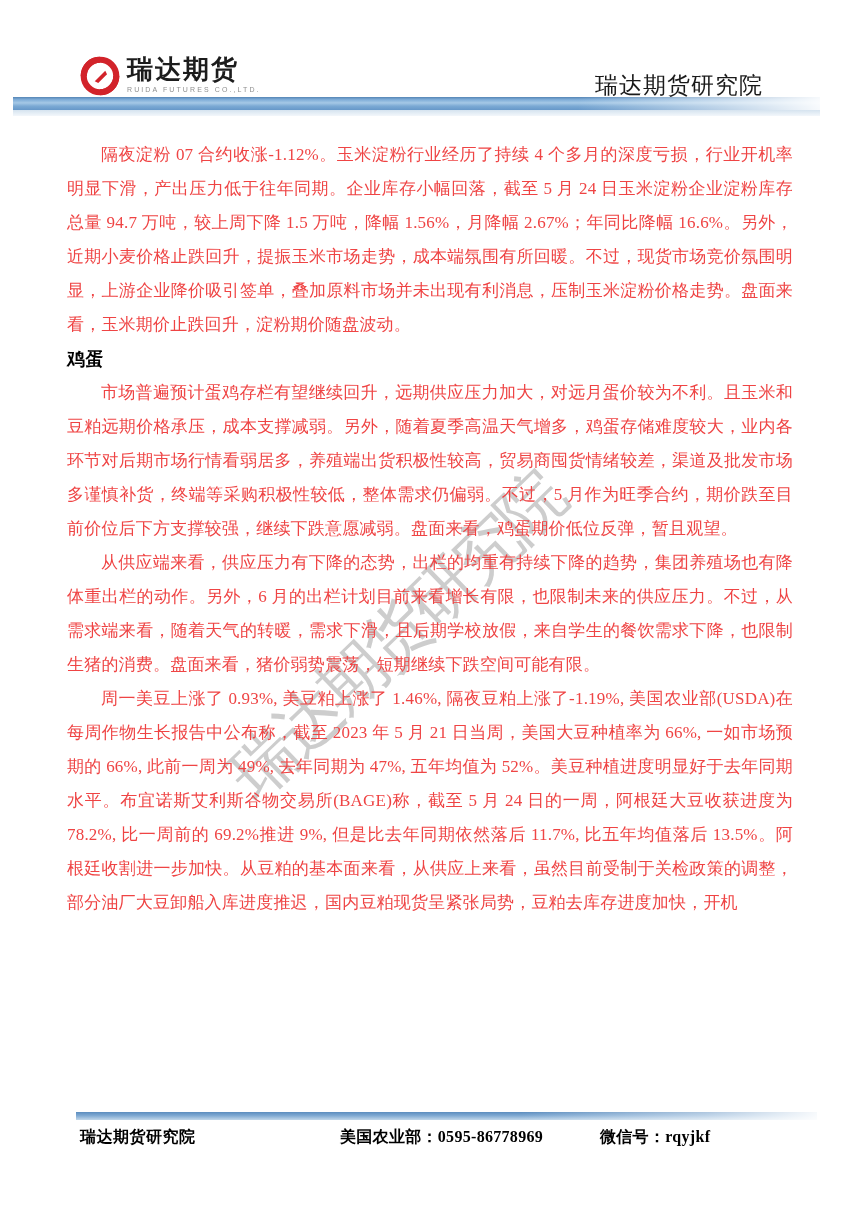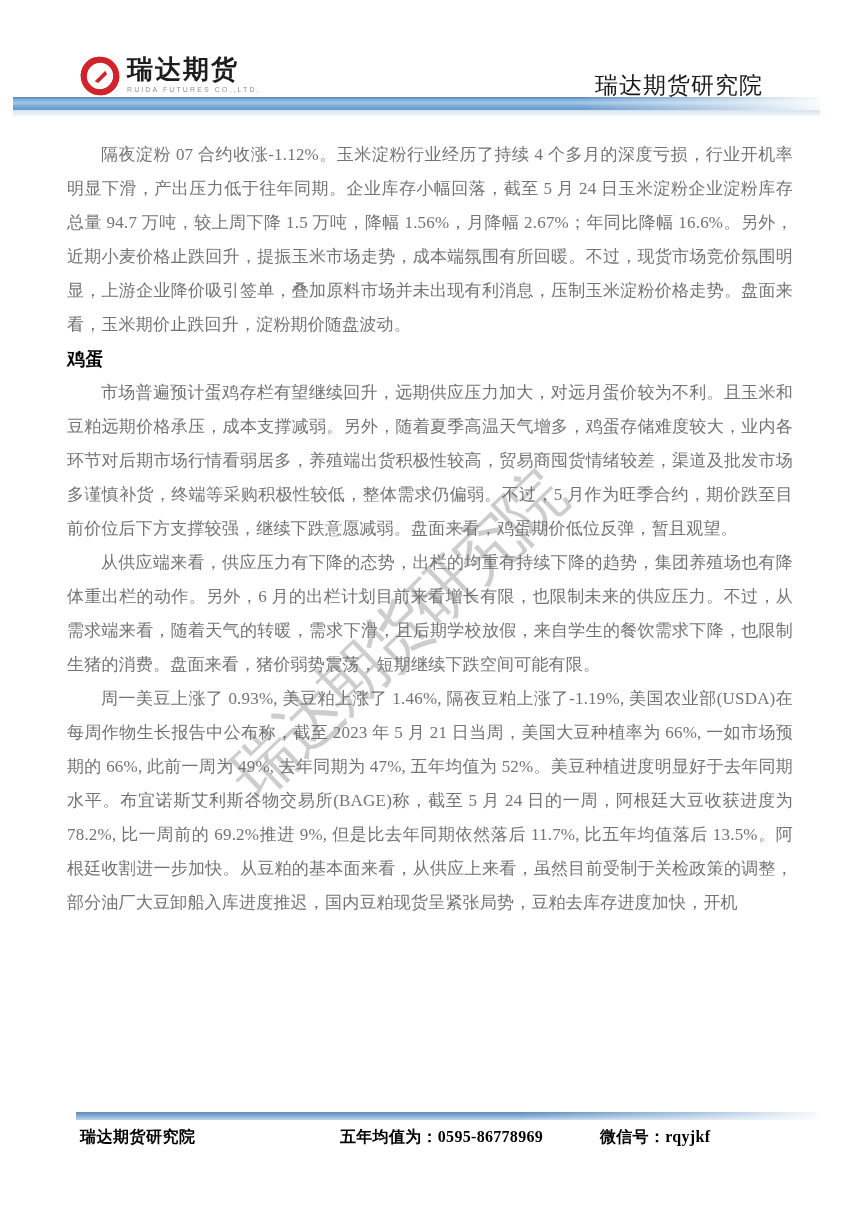--- a/index.html
+++ b/index.html
@@ -54,21 +54,21 @@
   main{
     position:absolute;top:138px;left:67px;width:726px;z-index:1;
   }
   section{position:relative;z-index:1;}
   section + section{}
   h2{
     margin:0;font-size:18px;font-weight:bold;color:#000;
     line-height:34px;letter-spacing:.5px;
   }
   p.body-text{
-    margin:0;font-size:17px;line-height:34px;color:#737373;
+    margin:0;font-size:17px;line-height:34px;color:#ef4444;
     text-align:justify;text-align-last:left;text-indent:2em;
     letter-spacing:.2px;
   }
 
   
   .footer-bar{
     position:absolute;top:1112px;left:76px;width:741px;height:8px;
     background:linear-gradient(180deg,#5b8cbe 0%,#7fa9d2 45%,#c2d7ea 100%);
   }
   .footer-bar::after{
@@ -117,17 +117,17 @@
       <p class="body-text">从供应端来看，供应压力有下降的态势，出栏的均重有持续下降的趋势，集团养殖场也有降体重出栏的动作。另外，6 月的出栏计划目前来看增长有限，也限制未来的供应压力。不过，从需求端来看，随着天气的转暖，需求下滑，且后期学校放假，来自学生的餐饮需求下降，也限制生猪的消费。盘面来看，猪价弱势震荡，短期继续下跌空间可能有限。</p>
     </section>
     <section>
       <p class="body-text">周一美豆上涨了 0.93%, 美豆粕上涨了 1.46%, 隔夜豆粕上涨了-1.19%, 美国农业部(USDA)在每周作物生长报告中公布称，截至 2023 年 5 月 21 日当周，美国大豆种植率为 66%, 一如市场预期的 66%, 此前一周为 49%, 去年同期为 47%, 五年均值为 52%。美豆种植进度明显好于去年同期水平。布宜诺斯艾利斯谷物交易所(BAGE)称，截至 5 月 24 日的一周，阿根廷大豆收获进度为 78.2%, 比一周前的 69.2%推进 9%, 但是比去年同期依然落后 11.7%, 比五年均值落后 13.5%。阿根廷收割进一步加快。从豆粕的基本面来看，从供应上来看，虽然目前受制于关检政策的调整，部分油厂大豆卸船入库进度推迟，国内豆粕现货呈紧张局势，豆粕去库存进度加快，开机</p>
     </section>
   </main>
 
   <div class="footer-bar"></div>
   <div class="footer-row">
     <span class="footer-left">瑞达期货研究院</span>
-    <span class="footer-hotline"><span>五年均值为：</span><span>0595-86778969</span></span>
+    <span class="footer-hotline"><span>美国农业部：</span><span>0595-86778969</span></span>
     <span class="footer-wechat"><span>微信号：</span><span>rqyjkf</span></span>
   </div>
 
 </div>
 
 </body></html>

